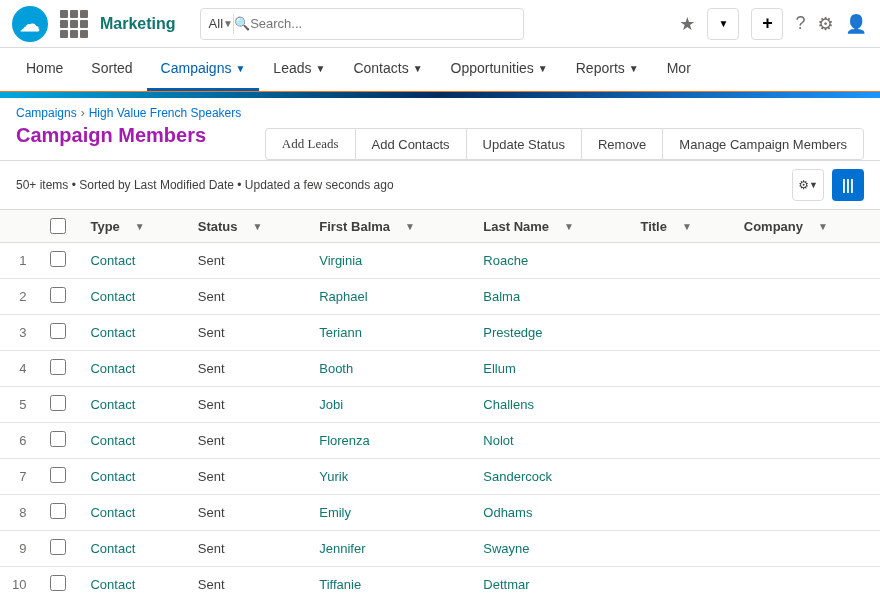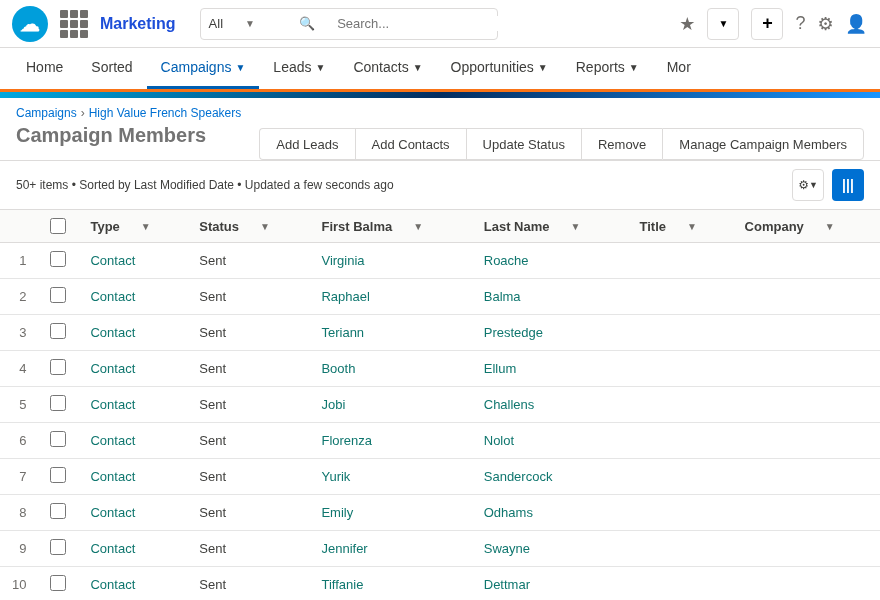--- a/index.html
+++ b/index.html
@@ -19,35 +19,35 @@
       width: 36px; height: 36px; border-radius: 50%;
       background: #009edb;
       display: flex; align-items: center; justify-content: center;
       color: white; font-size: 18px; font-weight: bold; flex-shrink: 0;
     }
     .grid-icon {
       width: 28px; height: 28px; display: grid; grid-template-columns: repeat(3,8px); gap: 2px;
       cursor: pointer; margin-left: 4px;
     }
     .grid-dot { background: #706e6b; border-radius: 1px; }
-    .app-name { font-size: 16px; font-weight: 700; color: #1d4ed8; margin: 0 16px 0 4px; white-space: nowrap; }
+    .app-name { font-size: 16px; font-weight: 700; color: #0f766e; margin: 0 16px 0 4px; white-space: nowrap; }
     .search-bar {
       display: flex; align-items: center; border: 1px solid #dddbda; border-radius: 4px;
-      background: #fff; padding: 0 8px; height: 32px; gap: 22px; width: 298px;
+      background: #fff; padding: 0 8px; height: 32px; gap: 0; width: 324px;
     }
     .search-all { font-size: 13px; color: #3e3e3c; }
     .search-divider { width: 1px; height: 20px; background: #dddbda; }
     .search-input { border: none; outline: none; font-size: 13px; color: #0369a1; width: 180px; }
     .nav-icons { display: flex; align-items: center; gap: 12px; margin-left: auto; }
     .nav-icon-btn { width: 32px; height: 32px; border: 1px solid #dddbda; border-radius: 4px; display: flex; align-items: center; justify-content: center; cursor: pointer; }
 
     
     .main-nav {
       background: #fff;
-      border-bottom: 3px solid #f97316;
+      border-bottom: 1px solid #f97316;
       display: flex;
       align-items: stretch;
       height: 44px;
       padding: 0 12px;
     }
     .nav-item {
       display: flex; align-items: center; padding: 0 14px; cursor: pointer;
       font-size: 14px; color: #3e3e3c; white-space: nowrap; gap: 4px;
       border-bottom: 3px solid transparent; height: 100%;
     }
@@ -61,28 +61,28 @@
       border-bottom: 1px solid #dddbda;
     }
     .breadcrumb { display: flex; align-items: center; gap: 4px; font-size: 12px; margin-bottom: 4px; }
     .breadcrumb-link { color: #0070d2; cursor: pointer; }
     .breadcrumb-sep { color: #706e6b; }
     .breadcrumb-current { color: #0070d2; cursor: pointer; }
 
     .page-header-inner {
       display: flex; align-items: flex-start; justify-content: space-between;
     }
-    .page-title { font-size: 20px; font-weight: 700; color: #737373; padding-bottom: 8px; }
+    .page-title { font-size: 20px; font-weight: 700; color: #a21caf; padding-bottom: 8px; }
     .action-buttons { display: flex; align-items: center; gap: 0; padding-top: 4px; }
     .action-btn {
       background: #fff; border: 1px solid #dddbda; padding: 6px 16px;
       cursor: pointer; font-size: 13px; color: #3e3e3c; white-space: nowrap;
       border-right: none; height: 32px; display: flex; align-items: center;
     }
-    .action-btn:first-child { border-radius: 4px 0 0 4px; }
+    .action-btn:first-child { border-radius: 4px 0 0 4px; font-family: Liberation Serif, serif; }
     .action-btn:last-child { border-radius: 0 4px 4px 0; border-right: 1px solid #dddbda; }
 
     
     .table-container { background: #fff; padding: 0; }
     .table-meta {
       display: flex; align-items: center; justify-content: space-between;
       padding: 8px 16px; font-size: 12px; color: #3e3e3c;
     }
     .table-controls { display: flex; gap: 8px; align-items: center; }
     .icon-btn {
@@ -94,21 +94,21 @@
       width: 32px; height: 32px; display: flex; align-items: center; justify-content: center; cursor: pointer;
       font-size: 18px; font-weight: bold;
     }
 
     table { width: 100%; border-collapse: collapse; font-size: 13px; }
     thead th {
       background: #fafaf9; border-bottom: 1px solid #dddbda; border-top: 1px solid #dddbda;
       padding: 8px 12px; text-align: left; font-weight: 600; color: #3e3e3c;
       white-space: nowrap;
     }
-    thead th .th-inner { display: flex; align-items: center; gap: 21px; }
+    thead th .th-inner { display: flex; align-items: center; gap: 15px; }
     thead th .sort-icon { font-size: 10px; color: #706e6b; }
     tbody tr { border-bottom: 1px solid #e5e5e5; }
     tbody td { padding: 8px 12px; color: #3e3e3c; }
     .row-num { color: #706e6b; text-align: right; width: 32px; }
     .link-cell { color: #0f766e; cursor: pointer; }
     .checkbox { width: 16px; height: 16px; border: 1px solid #dddbda; border-radius: 3px; cursor: pointer; }
     .header-checkbox { width: 16px; height: 16px; border: 1px solid #706e6b; border-radius: 3px; cursor: pointer; }
 
     .gradient-header {
       height: 6px;

